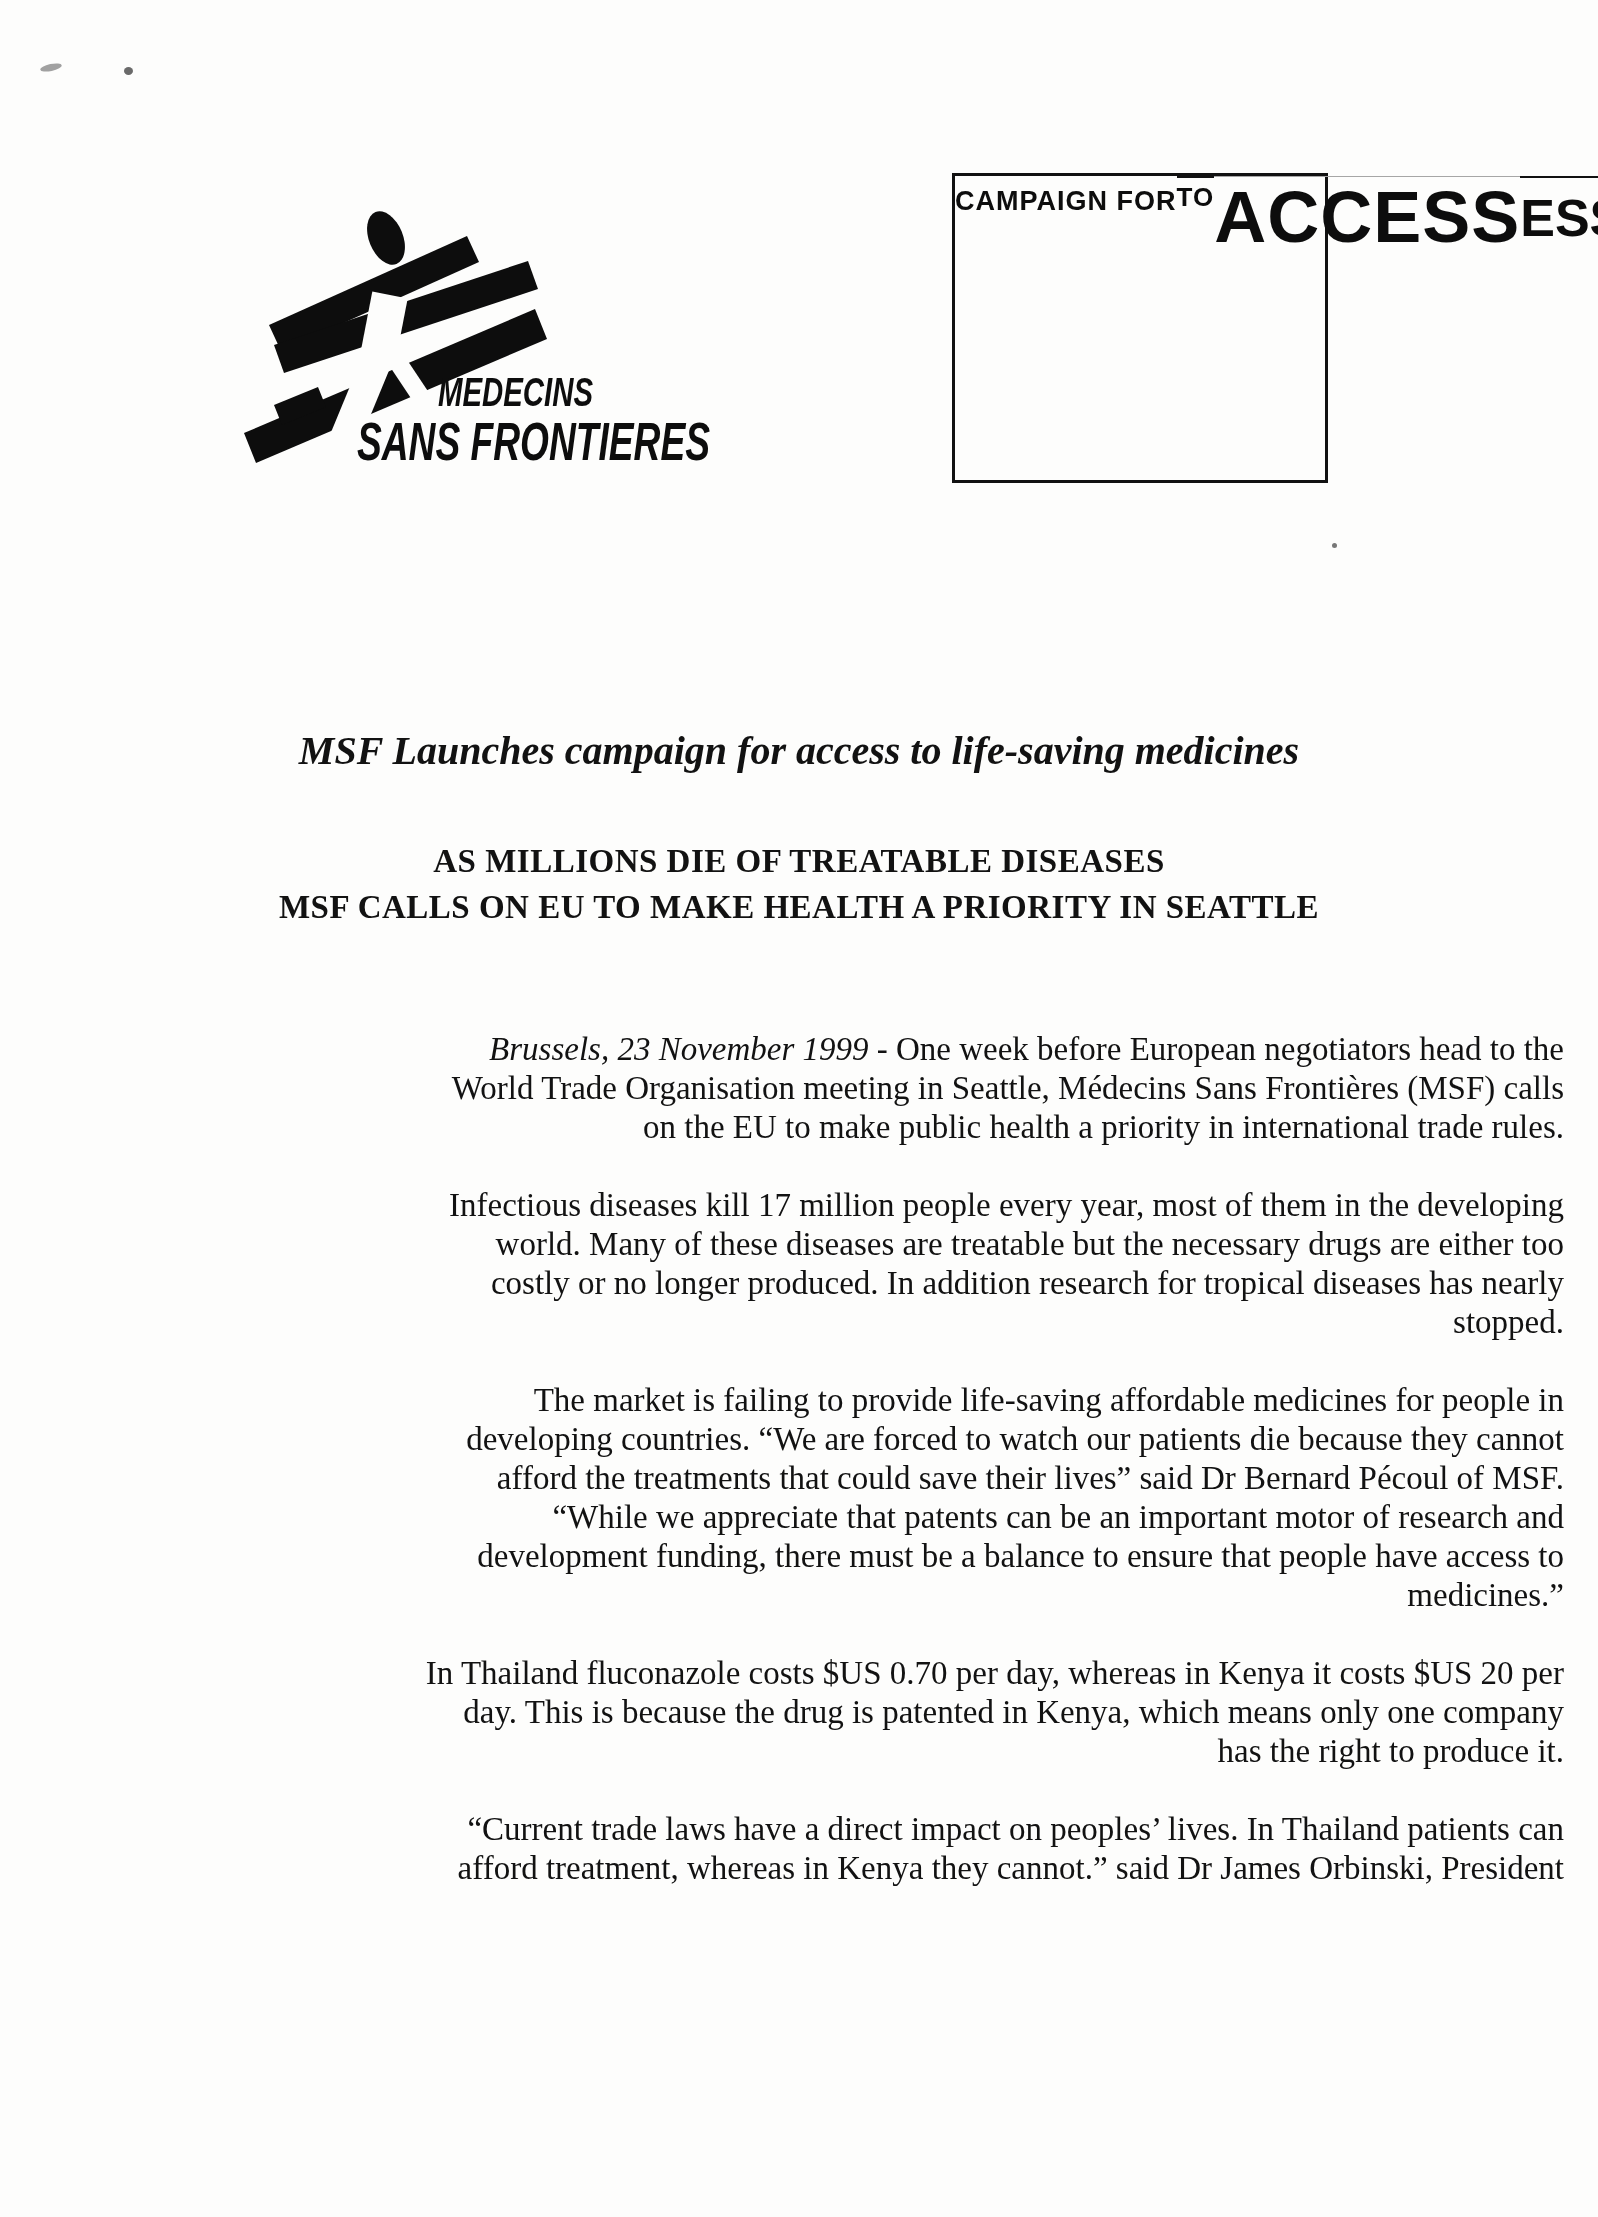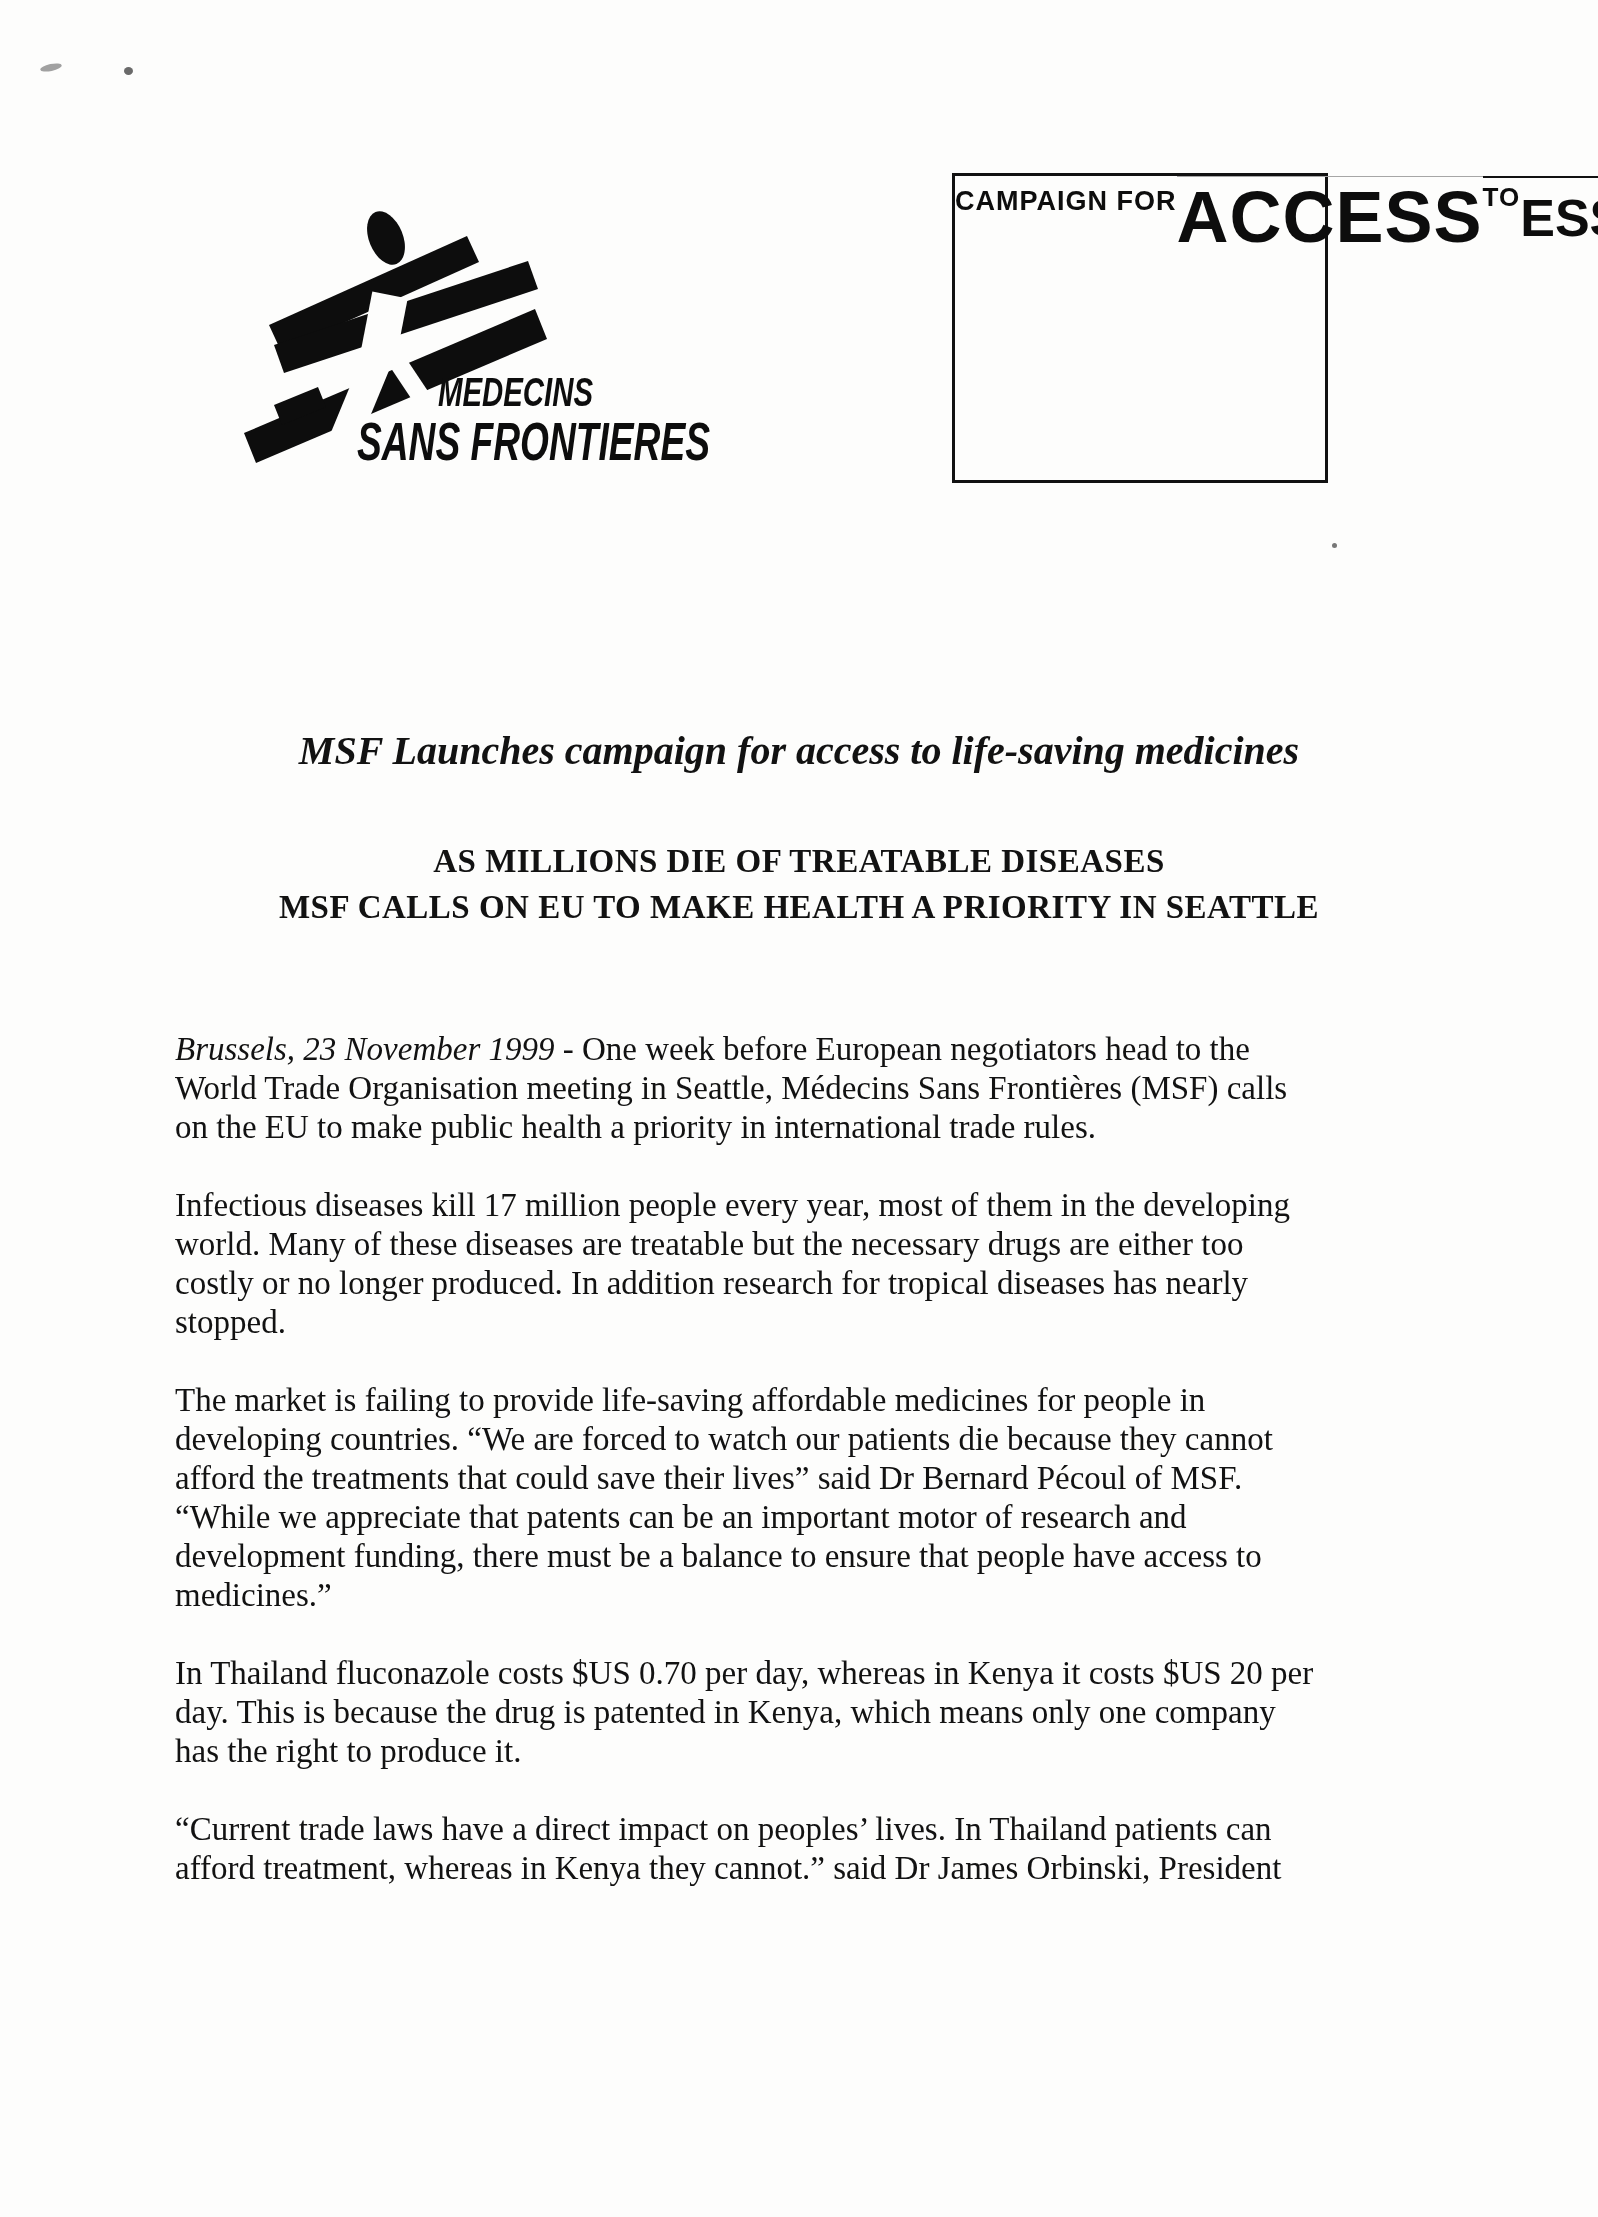--- a/index.html
+++ b/index.html
@@ -33,22 +33,22 @@
   .cb-2{height:40px;font-size:26px;letter-spacing:1px;border-top:2px solid #111;}
   .cb-3{height:81px;font-size:52px;border-top:2px solid #111;}
   .cb-4{flex:1;font-size:52px;border-top:2px solid #111;}
   
   .headings{position:absolute;left:0;right:0;top:655px;text-align:center;}
   .h-press{font-style:italic;font-weight:700;font-size:33px;}
   .h-sub{margin-top:72px;font-style:italic;font-weight:700;font-size:40px;}
   .h-main{margin-top:64px;font-weight:700;font-size:33px;line-height:46px;letter-spacing:.5px;white-space:pre-line;}
   
   .body-text{
-    position:absolute;left:175px;top:1030px;width:1400px;
-    font-size:33px;line-height:39px;
+    position:absolute;left:164px;top:1030px;width:1400px;
+    font-size:33px;line-height:39px;text-align:right;
   }
   .body-text p{margin:0 0 39px 0;white-space:pre-line;}
   .lead-italic{font-style:italic;}
 </style>
 </head>
 <body>
 
 <div class="page">
 
   <div class="artifact a1"></div>
@@ -68,22 +68,22 @@
       <line x1="207" y1="218" x2="243" y2="272" stroke="#fdfdfc" stroke-width="18"></line>
 
       <ellipse cx="196" cy="95" rx="17" ry="28" transform="rotate(-22 196 95)" fill="#0d0d0d"></ellipse>
     </g>
     <text x="248" y="263" font-family="Liberation Sans, DejaVu Sans, sans-serif" font-weight="700" font-style="italic" font-size="40" textLength="155" lengthAdjust="spacingAndGlyphs" fill="#0d0d0d">MEDECINS</text>
     <text x="167" y="317" font-family="Liberation Sans, DejaVu Sans, sans-serif" font-weight="700" font-style="italic" font-size="53" textLength="353" lengthAdjust="spacingAndGlyphs" fill="#0d0d0d">SANS FRONTIERES</text>
   </svg>
 
   <div class="campaign-box">
     <div class="cb-row cb-0">CAMPAIGN FOR</div>
+    <div class="cb-row cb-2">TO</div>
     <div class="cb-row cb-1">ACCESS</div>
-    <div class="cb-row cb-2">TO</div>
     <div class="cb-row cb-3">ESSENTIAL</div>
     <div class="cb-row cb-4">MEDICINES</div>
   </div>
 
   <div class="headings">
     <div class="h-sub">MSF Launches campaign for access to life-saving medicines</div>
     <div class="h-main">AS MILLIONS DIE OF TREATABLE DISEASES
 MSF CALLS ON EU TO MAKE HEALTH A PRIORITY IN SEATTLE</div>
   </div>
 

